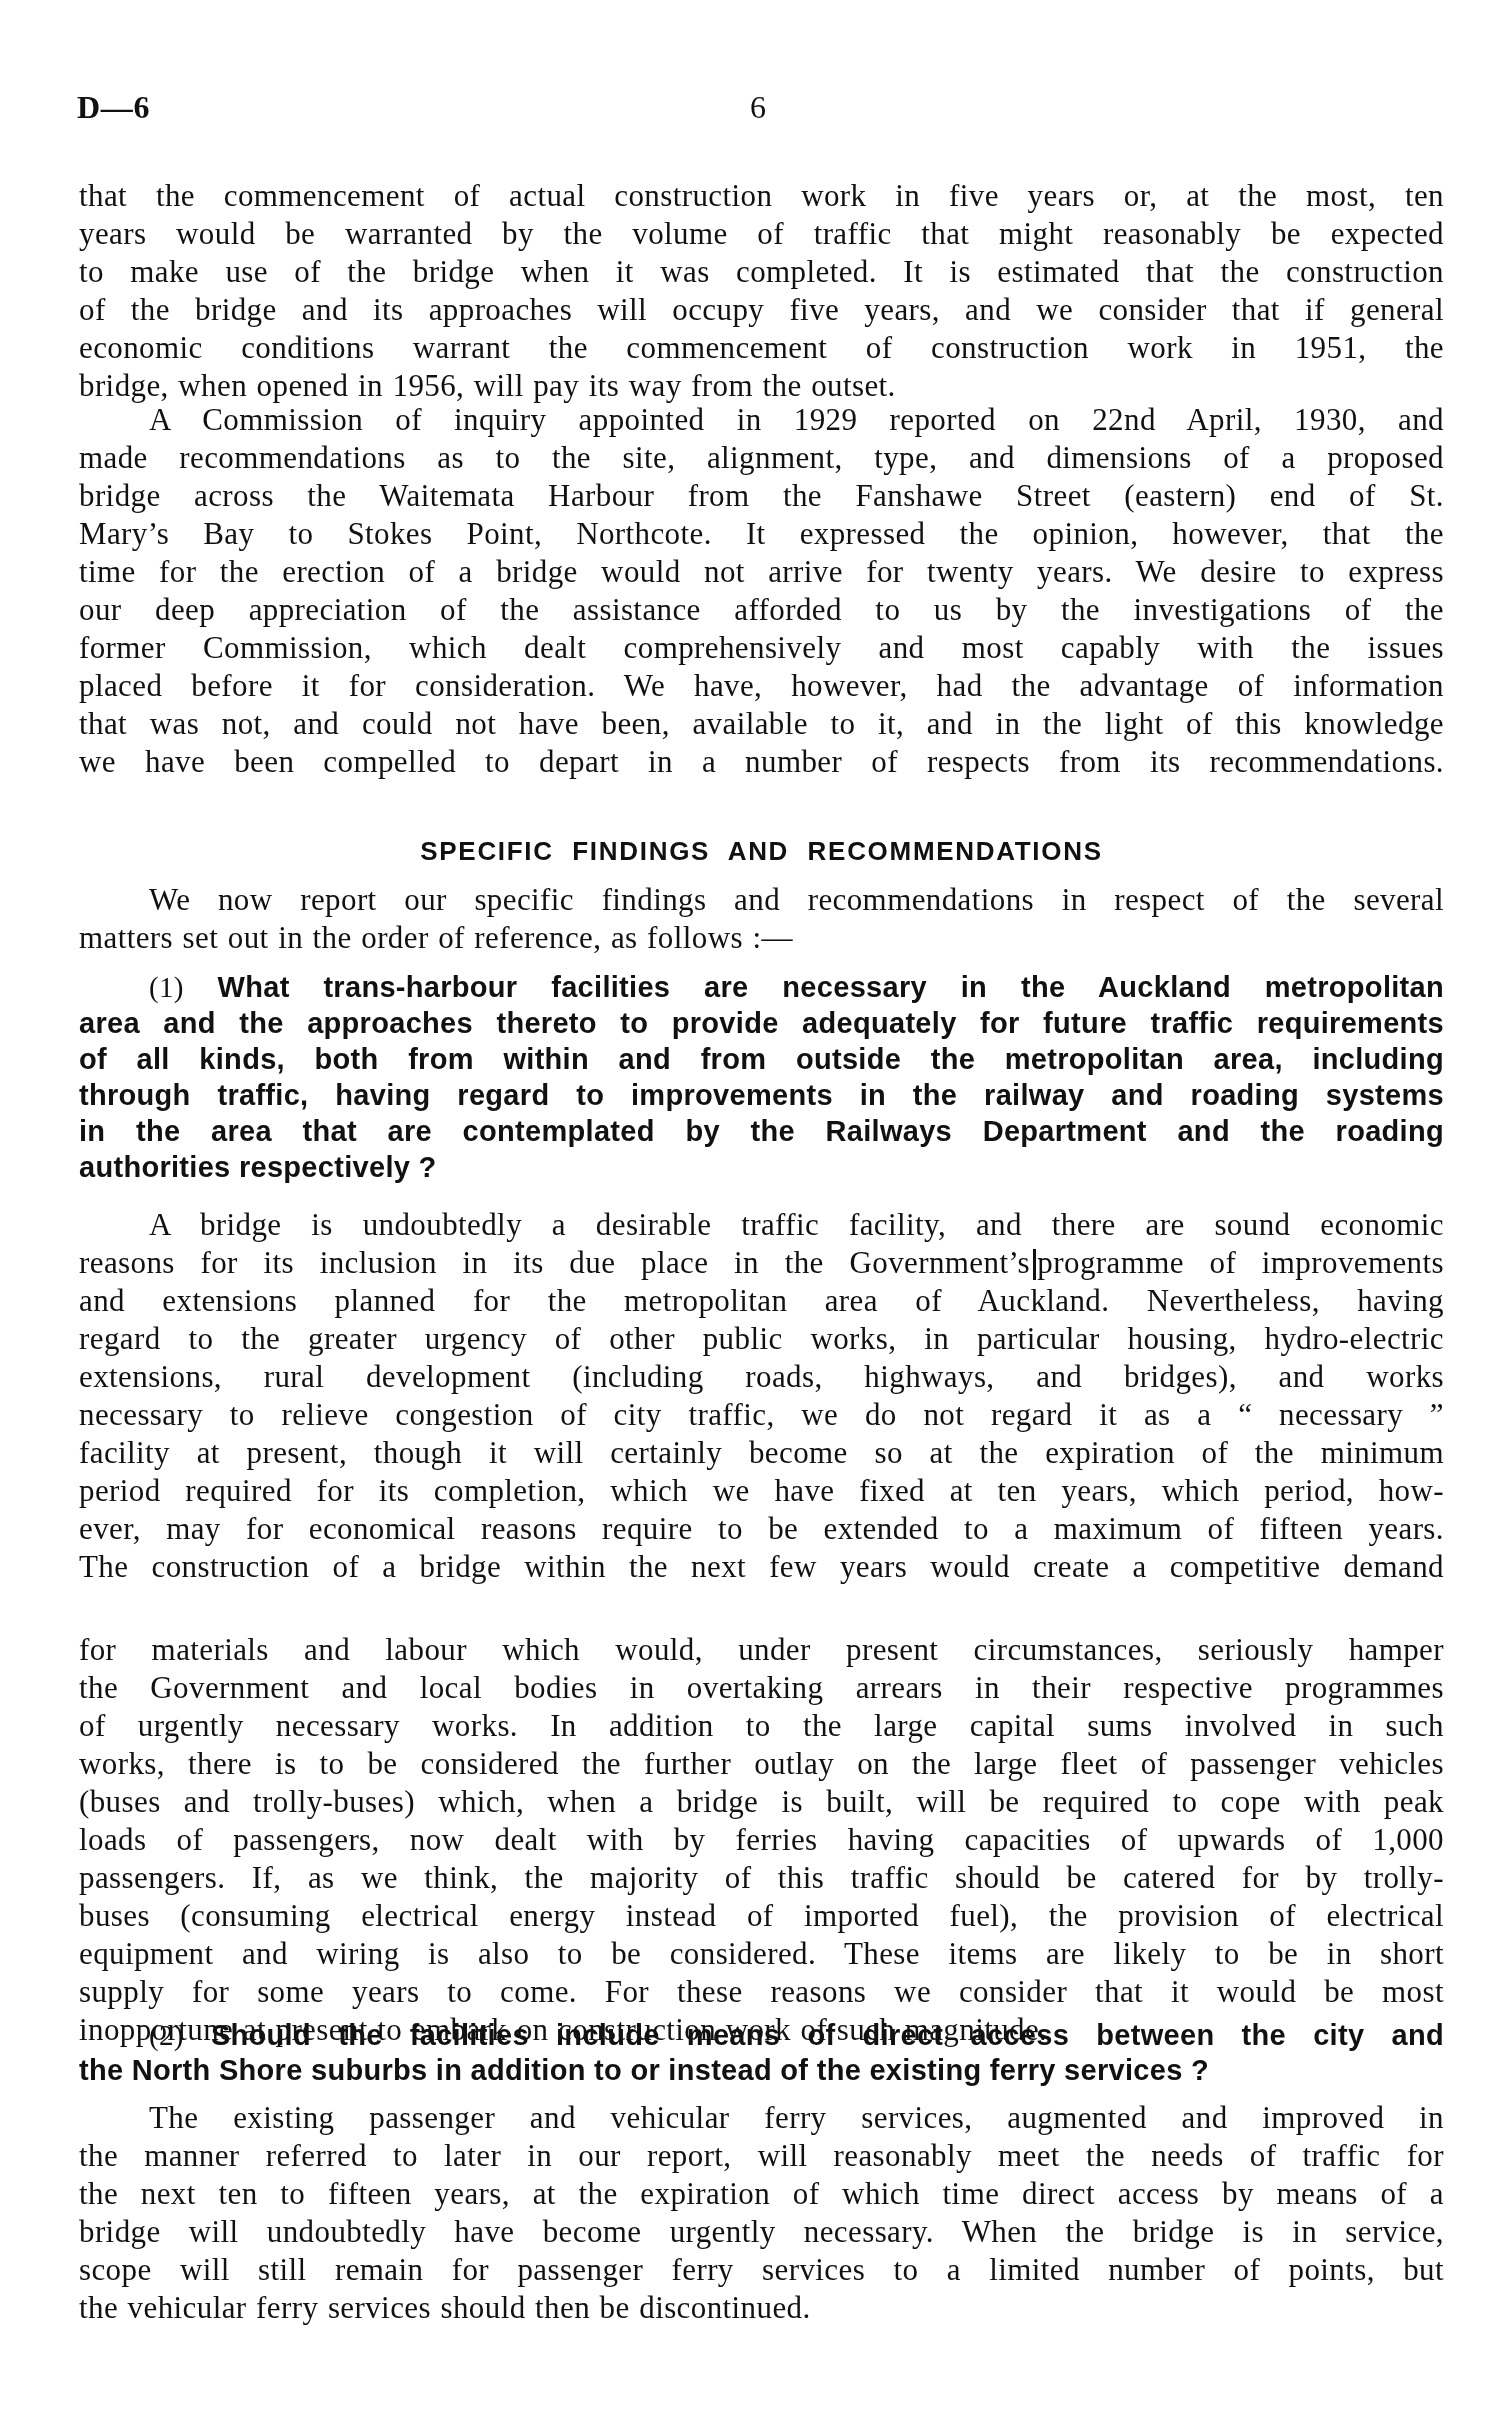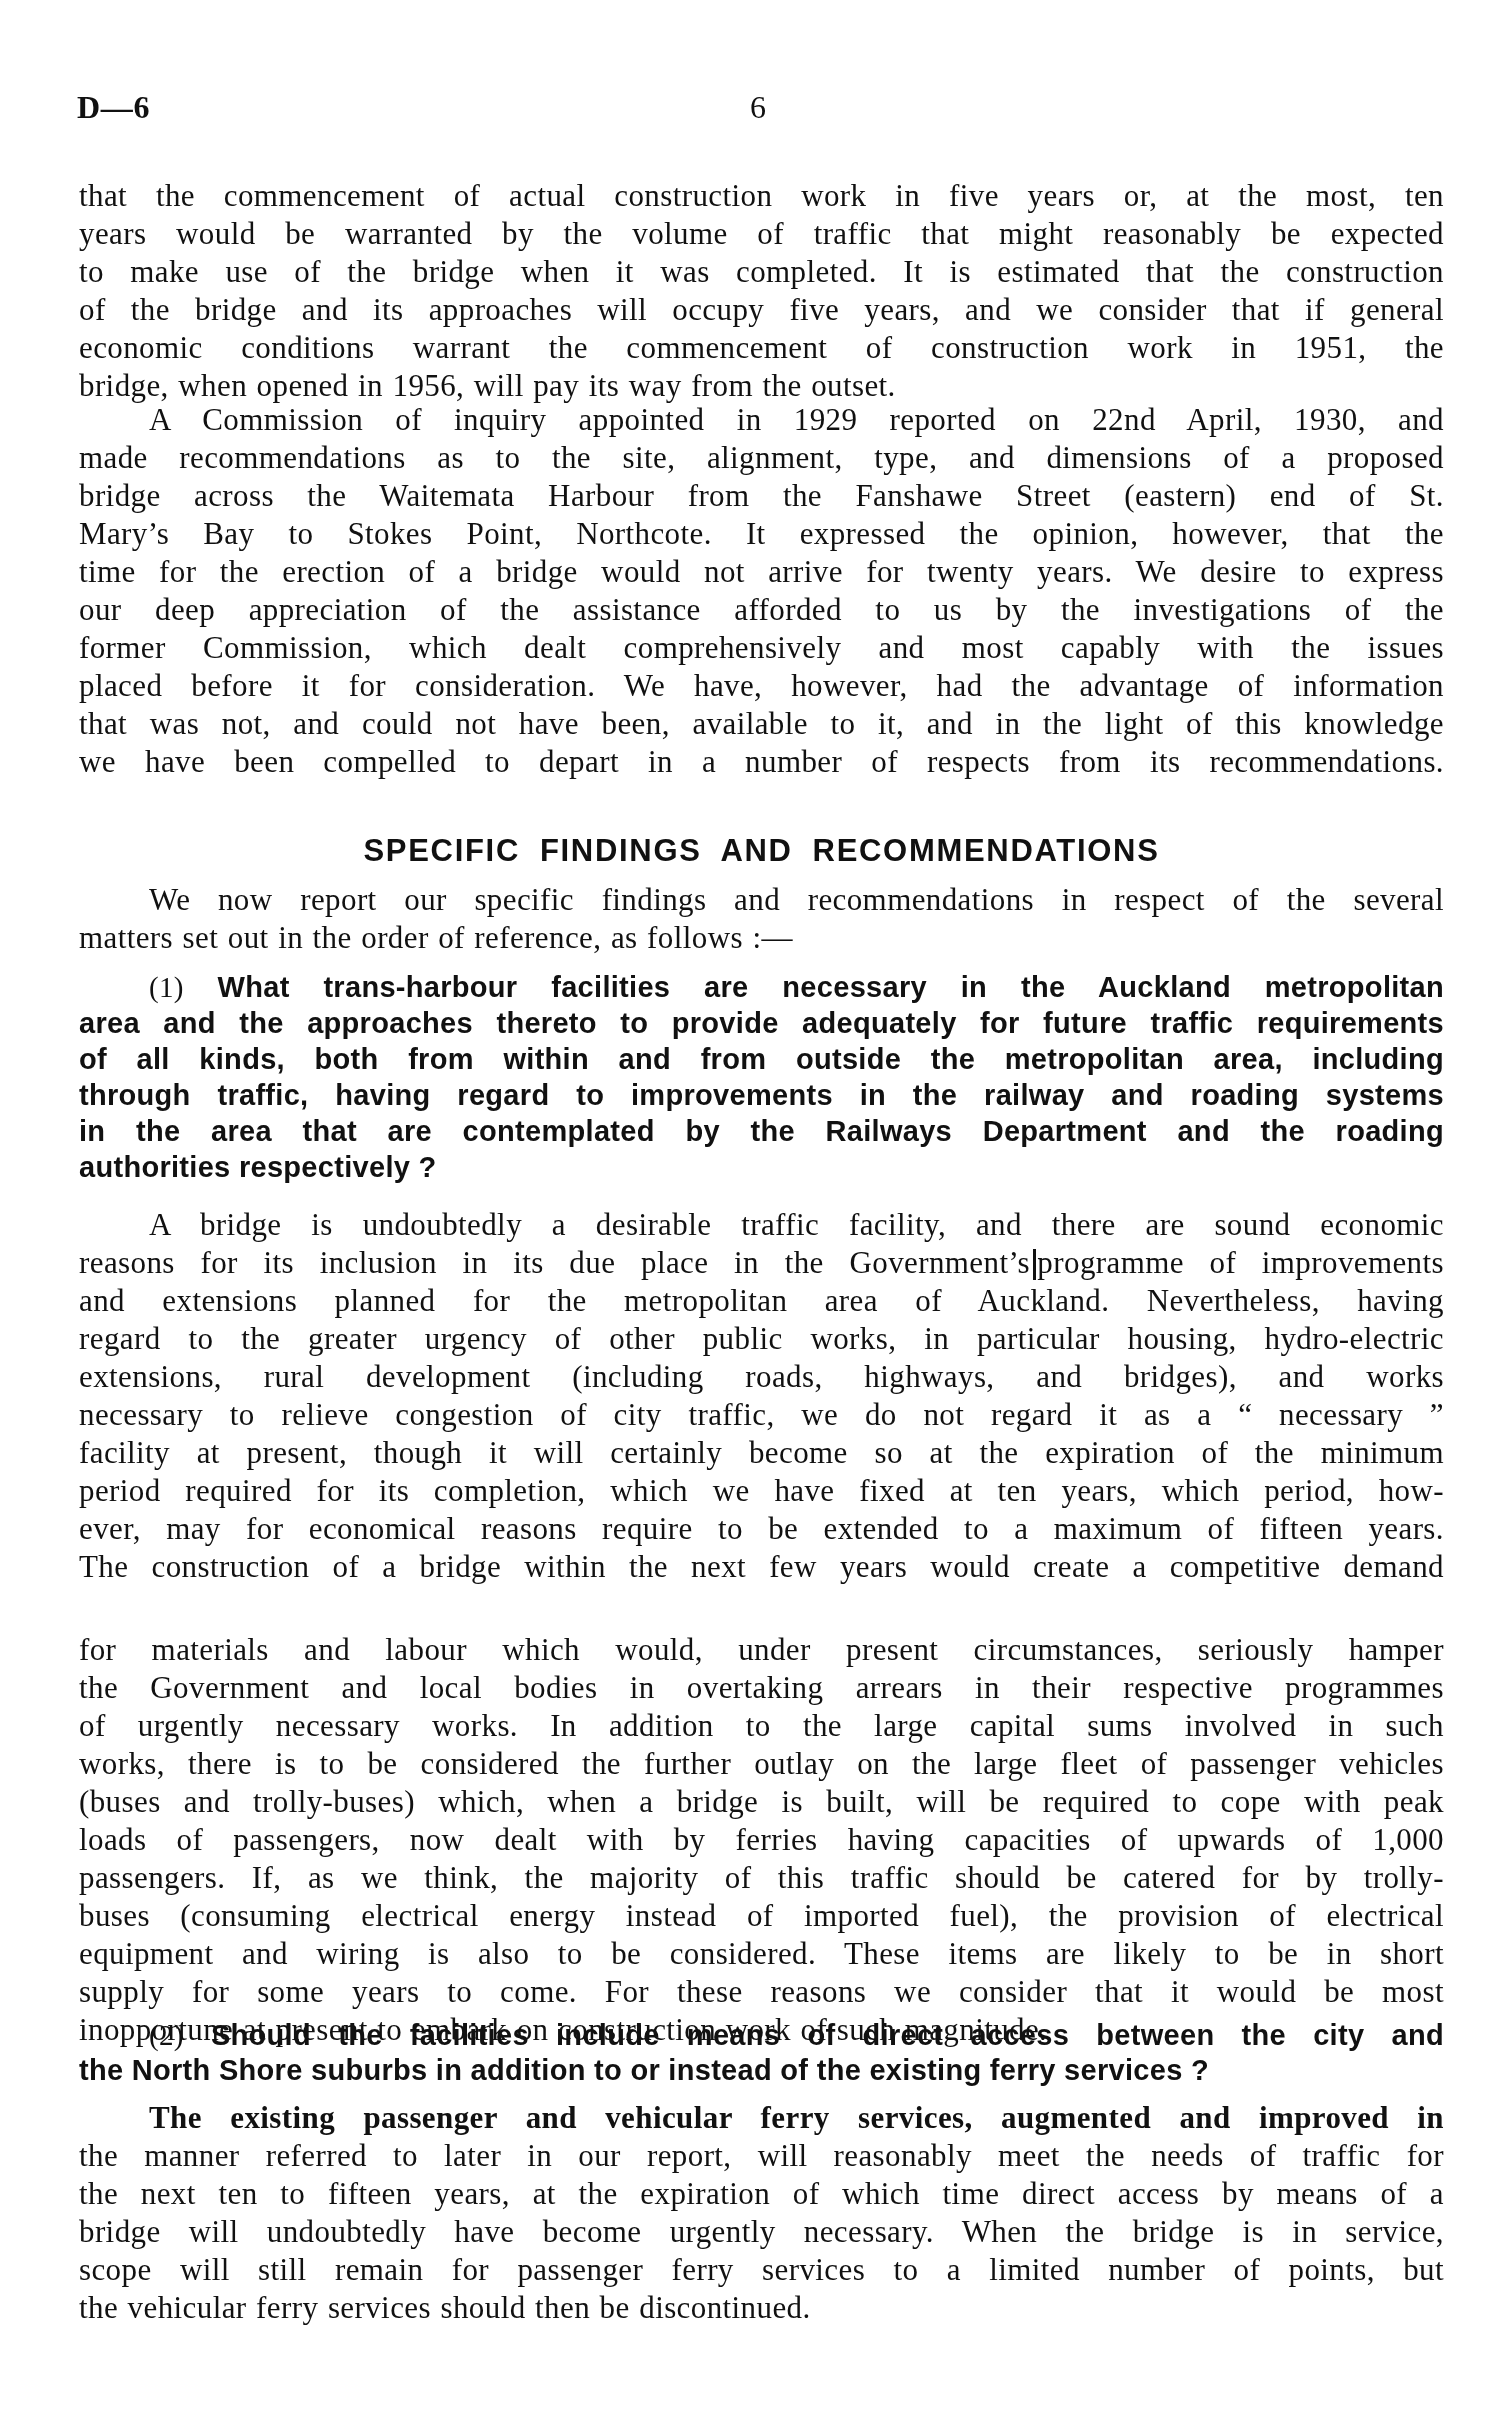--- a/index.html
+++ b/index.html
@@ -9,21 +9,21 @@
          font-family: "Liberation Serif", "DejaVu Serif", serif; font-size: 32px; color: #111; }
   .hdr-left { left: 77px; font-weight: bold; letter-spacing: 0.7px; }
   .hdr-center { left: 750px; }
   .block { position: absolute; left: 79px; width: 1365px; }
   .line { display: block; white-space: nowrap; text-align: justify; text-align-last: justify; overflow: visible; }
   .line.last { text-align-last: left; text-align: right; }
   .body-text { font-family: "Liberation Serif", "DejaVu Serif", serif; font-size: 31px; line-height: 38px; letter-spacing: 0.4px; word-spacing: 1.4px; }
   .indent { padding-left: 70px; box-sizing: border-box; }
   .heading { position: absolute; left: 79px; width: 1365px; top: 834px; text-align: center;
              font-family: "Liberation Sans", "DejaVu Sans", sans-serif; font-weight: bold;
-             font-size: 31px; line-height: 34px; letter-spacing: 1.7px; word-spacing: 9.6px; }
+             font-size: 26px; line-height: 34px; letter-spacing: 1.7px; word-spacing: 9.6px; }
   .q-text { font-family: "Liberation Sans", "DejaVu Sans", sans-serif; font-weight: bold;
             font-size: 29px; line-height: 36px; letter-spacing: 0.3px; }
   .q-num { font-family: "Liberation Serif", "DejaVu Serif", serif; font-weight: normal; }
   .artifact { display: inline-block; width: 3.4px; height: 31px; background: #111; vertical-align: -6.8px; margin: 0 1.4px 0 2.7px; }
 </style>
 </head>
 <body>
 
 <div class="page">
 
@@ -91,21 +91,21 @@
     <span class="line" style="white-space: normal; text-align-last: justify;">supply for some years to come.  For these reasons we consider that it would be most</span>
     <span class="line last">inopportune at present to embark on construction work of such magnitude.</span>
   </div>
 
   <div class="block q-text" style="top:2018px; line-height:35px;">
     <span class="line indent" style="white-space: normal; text-align-last: justify;"><span class="q-num">(2)</span> <span>Should the facilities include means of direct access between the city and</span></span>
     <span class="line last">the North Shore suburbs in addition to or instead of the existing ferry services ?</span>
   </div>
 
   <div class="block body-text" style="top:2099px; line-height:38px;">
-    <span class="line indent" style="white-space: normal; text-align-last: justify; font-weight: bold;">The existing passenger and vehicular ferry services, augmented and improved in</span>
+    <span class="line indent" style="white-space: normal; text-align-last: justify;">The existing passenger and vehicular ferry services, augmented and improved in</span>
     <span class="line" style="white-space: normal; text-align-last: justify;">the manner referred to later in our report, will reasonably meet the needs of traffic for</span>
     <span class="line" style="white-space: normal; text-align-last: justify;">the next ten to fifteen years, at the expiration of which time direct access by means of a</span>
     <span class="line" style="white-space: normal; text-align-last: justify;">bridge will undoubtedly have become urgently necessary.   When the bridge is in service,</span>
     <span class="line" style="white-space: normal; text-align-last: justify;">scope will still remain for passenger ferry services to a limited number of points, but</span>
     <span class="line last">the vehicular ferry services should then be discontinued.</span>
   </div>
 
 </div>
 
 

